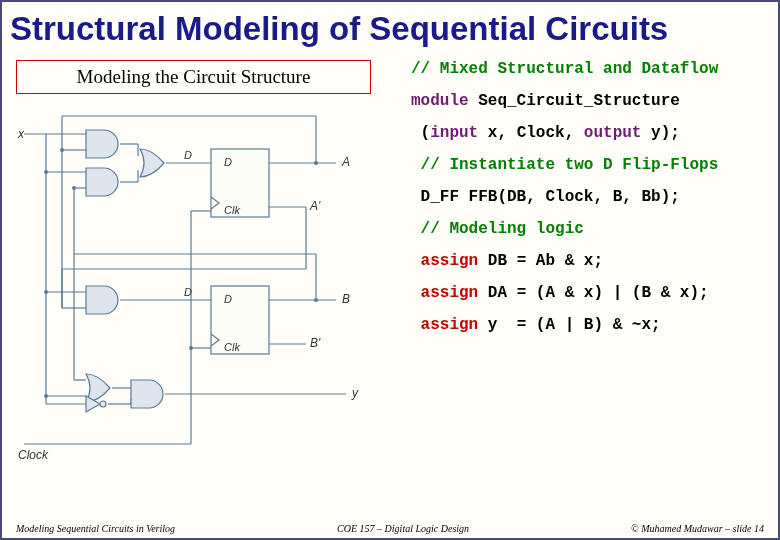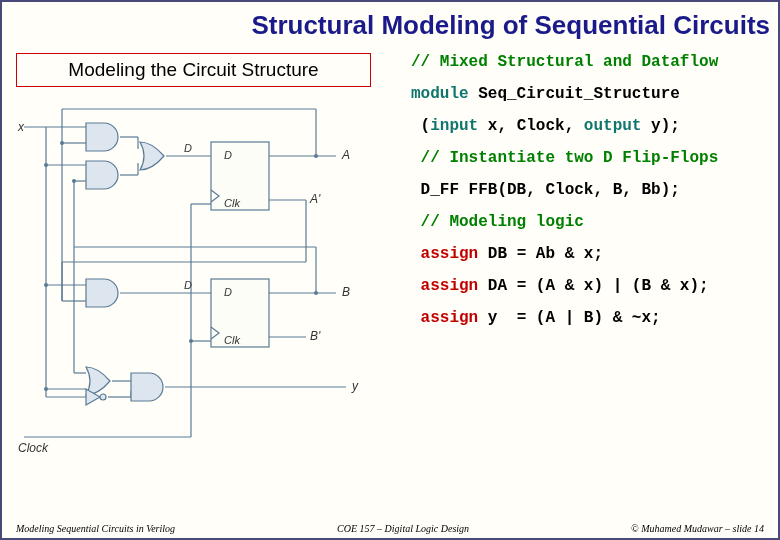--- a/index.html
+++ b/index.html
@@ -6,62 +6,62 @@
   body {
     width: 780px;
     height: 540px;
     background: #fffef8;
     border: 2px solid #4a4a7a;
     font-family: Arial, sans-serif;
     position: relative;
     overflow: hidden;
   }
   .title {
-    text-align: right;
+    text-align: left;
     font-family: "Comic Sans MS", cursive, sans-serif;
-    font-size: 26px;
+    font-size: 33px;
     font-weight: bold;
     color: #1a1a8a;
     padding: 8px 8px 12px 8px;
   }
   .content {
     display: flex;
     padding: 0 14px;
   }
   .left {
     width: 355px;
     flex-shrink: 0;
   }
   .subtitle-box {
     border: 1.5px solid #cc0000;
     padding: 5px 8px;
     font-size: 19px;
     color: #000;
     margin-bottom: 10px;
     text-align: center;
-    font-family: Liberation Sans, sans-serif;
+    font-family: Liberation Serif, serif;
   }
   .diagram {
     width: 350px;
     height: 360px;
   }
   .right {
     flex: 1;
     padding-left: 14px;
   }
   .code-line {
     font-family: "Consolas", "Courier New", monospace;
     font-size: 16px;
     font-weight: bold;
     color: #000;
     margin-bottom: 14px;
     white-space: pre;
     margin-left: 26px;
   }
-  .kw-blue { color: #0f766e; }
+  .kw-blue { color: #701a75; }
   .kw-green { color: #008000; }
   .kw-red { color: #c00000; }
   .footer {
     position: absolute;
     bottom: 4px;
     left: 0;
     right: 0;
     display: flex;
     justify-content: space-between;
     font-size: 10px;

